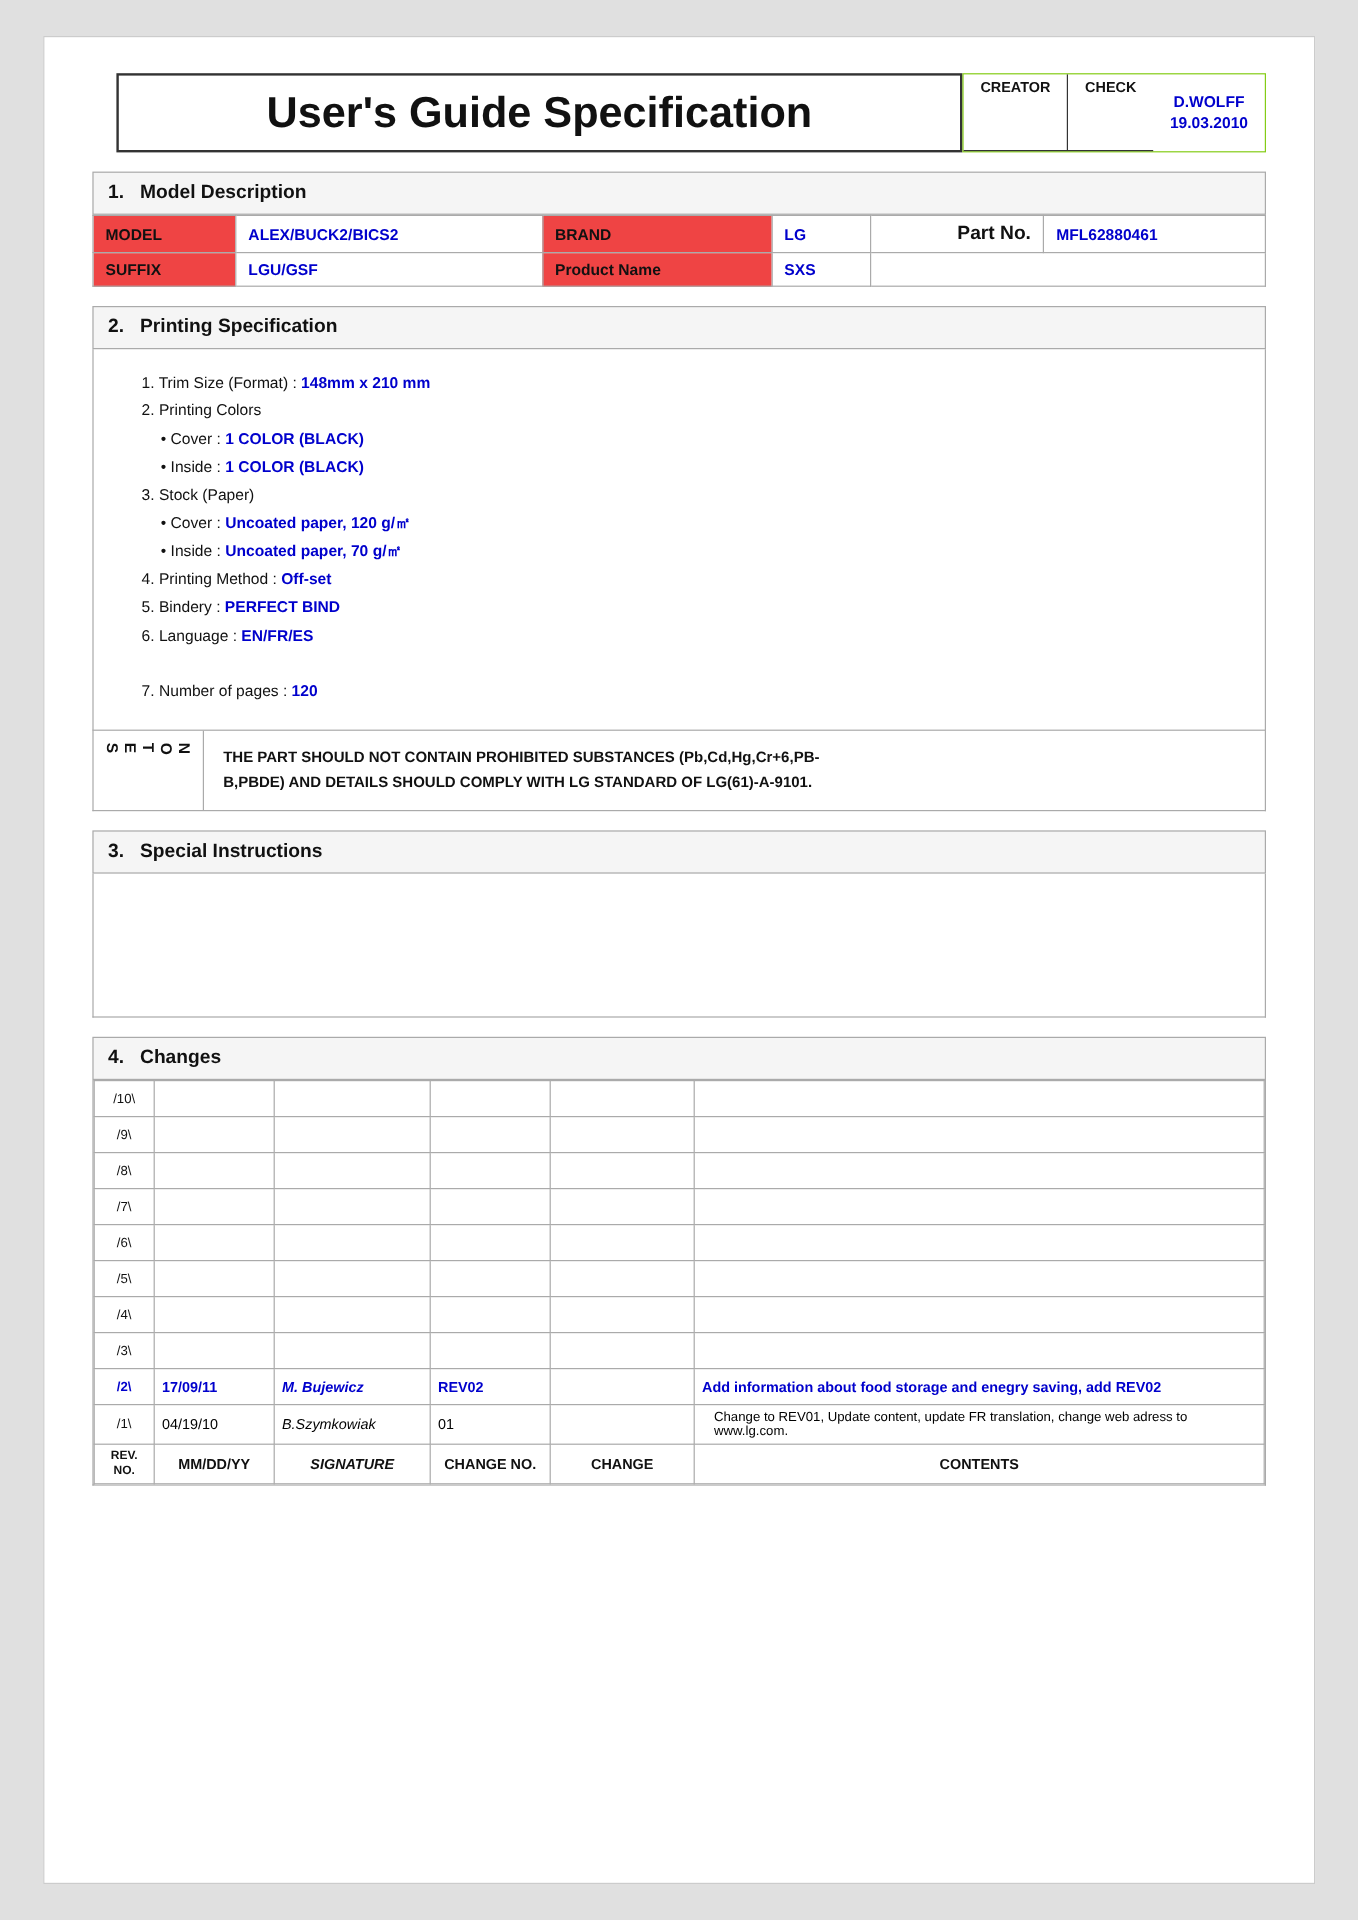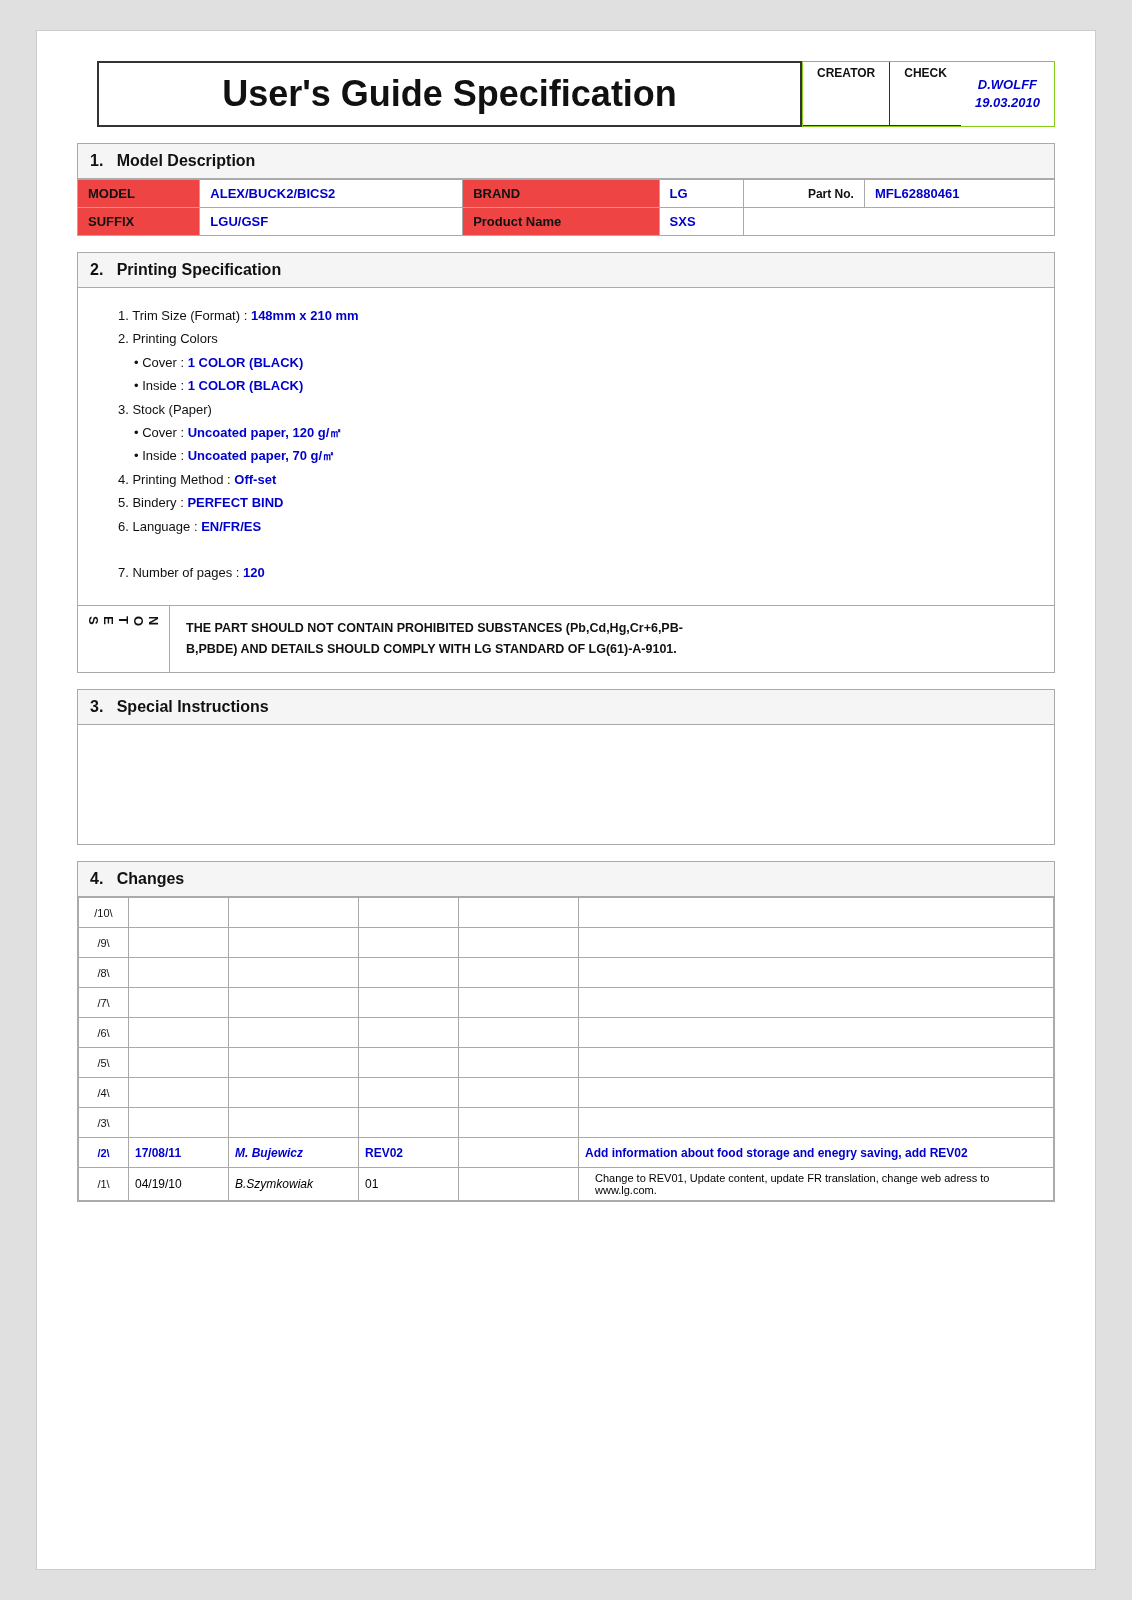--- a/index.html
+++ b/index.html
@@ -56,21 +56,20 @@
       text-align: center;
       border-right: 1px solid #333;
       color: #111;
     }
     .header-cell:last-child { border-right: none; }
     .header-right-bottom {
       display: flex;
       flex: 1;
       align-items: center;
       justify-content: flex-end;
-      font-style: italic;
     }
     .creator-val {
       font-size: 13px;
       font-weight: bold;
       color: #0000cc;
       text-align: center;
       padding: 4px 14px;
       line-height: 1.4;
     }
 
@@ -102,21 +101,21 @@
       font-weight: bold;
       color: #111;
       white-space: nowrap;
       background: #ef4444;
     }
     .model-table .blue-val {
       color: #0000cc;
       font-weight: bold;
     }
     .model-table .part-label {
-      font-size: 12px;
+      font-size: 16px;
       color: #111;
       text-align: right;
       font-weight: bold;
       white-space: nowrap;
     }
     .model-table .part-val {
       color: #0000cc;
       font-weight: bold;
       font-size: 13px;
     }
@@ -376,34 +375,42 @@
             <td class="rev-cell"><span class="slash-num">/3\</span></td>
             <td class="date-col"></td>
             <td class="sig-col"></td>
             <td class="chgno-col"></td>
             <td class="change-col"></td>
             <td class="contents-col"></td>
           </tr>
 
           <tr>
             <td class="rev-cell"><span class="slash-num blue-bold">/2\</span></td>
-            <td class="date-col blue-bold">17/08/11</td>
+            <td class="date-col blue-bold">17/09/11</td>
             <td class="sig-col blue-bold">M. Bujewicz</td>
             <td class="chgno-col blue-bold">REV02</td>
             <td class="change-col"></td>
             <td class="contents-col blue-bold">Add information about food storage and enegry saving, add REV02</td>
           </tr>
 
           <tr>
             <td class="rev-cell"><span class="slash-num">/1\</span></td>
             <td class="date-col">04/19/10</td>
             <td class="sig-col">B.Szymkowiak</td>
             <td class="chgno-col">01</td>
             <td class="change-col"></td>
             <td class="contents-col" style="font-size:11px;padding-left:16px;">Change to REV01, Update content, update FR translation, change web adress to www.lg.com.</td>
           </tr>
 
+          <tr>
+            <th style="font-size:10px; line-height:1.2;">REV.<br>NO.</th>
+            <th class="date-col">MM/DD/YY</th>
+            <th class="sig-col">SIGNATURE</th>
+            <th class="chgno-col">CHANGE NO.</th>
+            <th class="change-col">CHANGE</th>
+            <th class="contents-col">CONTENTS</th>
+          </tr>
         </tbody>
       </table>
     </div>
   </div>
 
 </div>
 
 </body></html>

